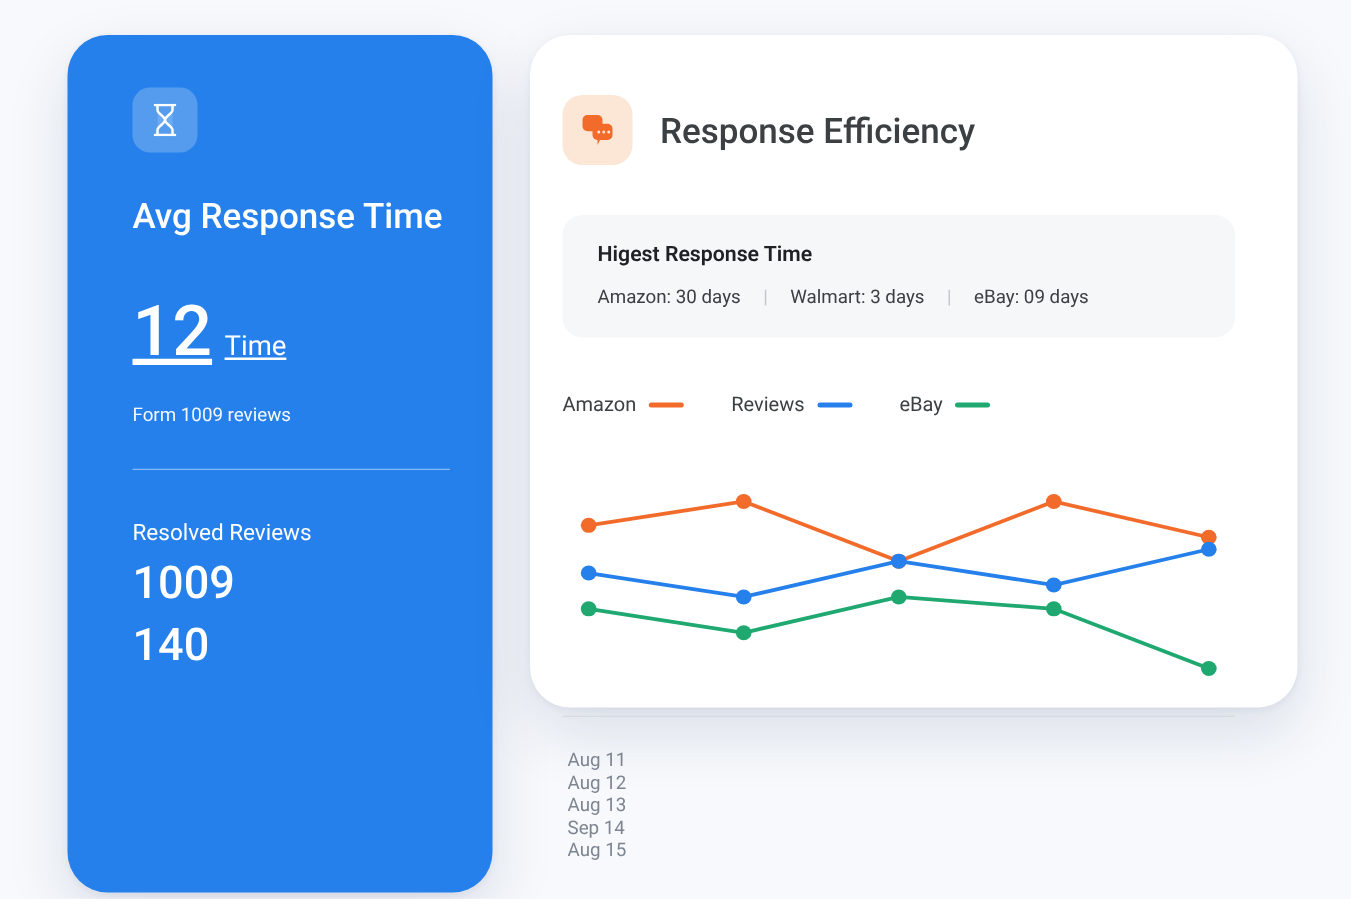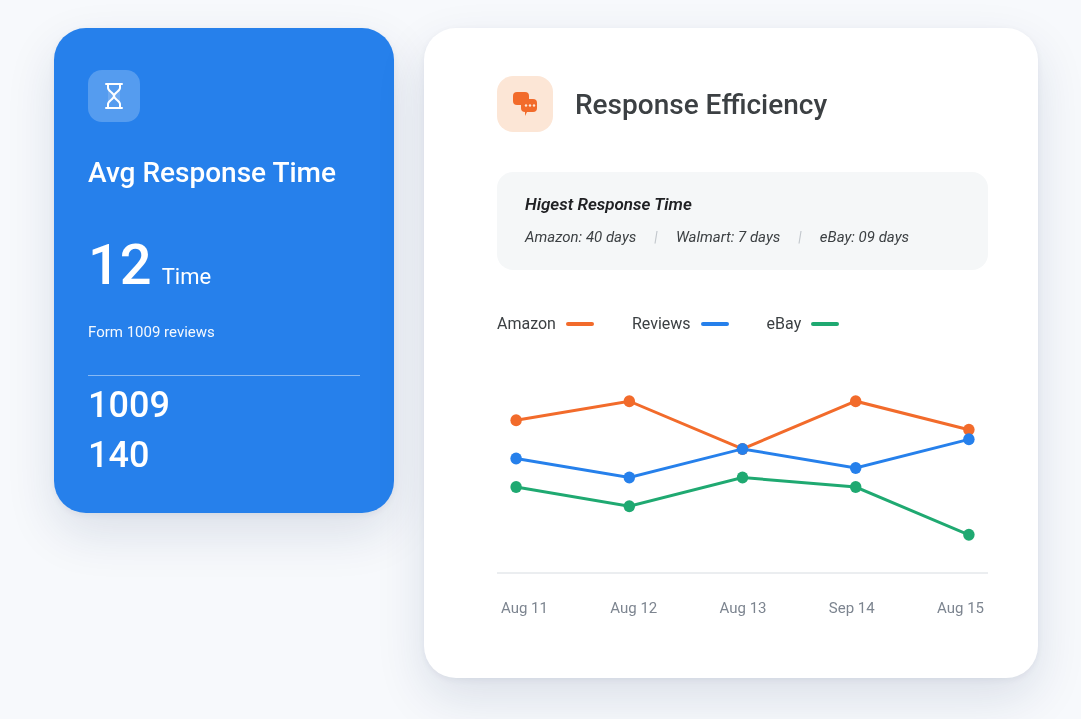--- a/index.html
+++ b/index.html
@@ -18,44 +18,45 @@
   .card {
     border-radius: 32px;
     box-shadow: 0 20px 50px rgba(17,40,90,.12), 0 2px 6px rgba(17,40,90,.06);
     position: absolute;
   }
   
   .blue-card {
     left: 54px;
     top: 28px;
     width: 340px;
-    height: 485px;
+    height: 686px;
     background: #2680EB;
     color: #fff;
-    padding: 42px 34px 40px 34px;
+    padding: 42px 34px 40px 52px;
   }
   .icon-badge {
     width: 52px;
     height: 52px;
     border-radius: 14px;
     background: rgba(255,255,255,.22);
     display: flex;
     align-items: center;
     justify-content: center;
   }
   .blue-card h2 {
     margin-top: 34px;
     font-size: 28px;
     font-weight: 500;
   }
   .metric-big {
     margin-top: 48px;
     display: flex;
     align-items: baseline;
     gap: 10px;
+    text-decoration: underline;
   }
   .metric-big .num {
     font-size: 56px;
     font-weight: 500;
     line-height: 1;
   }
   .metric-big .unit {
     font-size: 22px;
     font-weight: 400;
   }
@@ -78,23 +79,23 @@
   .stat-value {
     margin-top: 8px;
     font-size: 36px;
     font-weight: 500;
   }
   
   .white-card {
     left: 424px;
     top: 28px;
     width: 614px;
-    height: 650px;
+    height: 538px;
     background: #fff;
-    padding: 48px 50px 40px 73px;
+    padding: 48px 50px 40px 26px;
   }
   .wc-header {
     display: flex;
     align-items: center;
     gap: 22px;
   }
   .chat-badge {
     width: 56px;
     height: 56px;
     border-radius: 16px;
@@ -106,21 +107,20 @@
   .wc-header h2 {
     font-size: 28px;
     font-weight: 500;
     color: #3C4043;
   }
   .summary-box {
     margin-top: 40px;
     background: #F5F7F8;
     border-radius: 16px;
     padding: 22px 28px 24px 28px;
-    font-style: italic;
   }
   .summary-box .title {
     font-size: 17px;
     font-weight: 600;
     color: #202124;
   }
   .summary-row {
     margin-top: 14px;
     display: flex;
     align-items: center;
@@ -152,20 +152,21 @@
     height: 240px;
   }
   .chart-wrap svg { width: 100%; height: 100%; display: block; }
   .axis-labels {
     display: flex;
     justify-content: space-between;
     font-size: 15px;
     color: #7d8590;
     margin-top: 6px;
     padding: 0 4px;
+    flex-direction: column;
   }
 </style>
 </head>
 <body>
 
 <div class="canvas">
 
   <div class="card blue-card">
     <div class="icon-badge">
       <svg width="22" height="26" viewBox="0 0 22 26" fill="none">
@@ -175,20 +176,21 @@
     <h2>Avg Response Time</h2>
 
     <div class="metric-big">
       <span class="num">12</span>
       <span class="unit">Time</span>
     </div>
     <div class="sub">Form 1009 reviews</div>
 
     <div class="divider"></div>
 
+    <div class="stat-label">Resolved Reviews</div>
     <div class="stat-value">1009</div>
 
     <div class="stat-value">140</div>
   </div>
 
   <div class="card white-card">
     <div class="wc-header">
       <div class="chat-badge">
         <svg width="28" height="26" viewBox="0 0 28 26" fill="none">
           <rect x="2" y="1" width="16" height="13" rx="4" fill="#F26B2B"></rect>
@@ -198,23 +200,23 @@
           <circle cx="19" cy="14.5" r="1.2" fill="#FCE6D6"></circle>
           <circle cx="23" cy="14.5" r="1.2" fill="#FCE6D6"></circle>
         </svg>
       </div>
       <h2>Response Efficiency</h2>
     </div>
 
     <div class="summary-box">
       <div class="title">Higest Response Time</div>
       <div class="summary-row">
-        <span>Amazon: 40 days</span>
+        <span>Amazon: 30 days</span>
         <span class="sep">|</span>
-        <span>Walmart: 7 days</span>
+        <span>Walmart: 3 days</span>
         <span class="sep">|</span>
         <span>eBay: 09 days</span>
       </div>
     </div>
 
     <div class="legend">
       <div class="item">
         <span>Amazon</span>
         <span class="swatch" style="background:#F26B2B"></span>
       </div>

